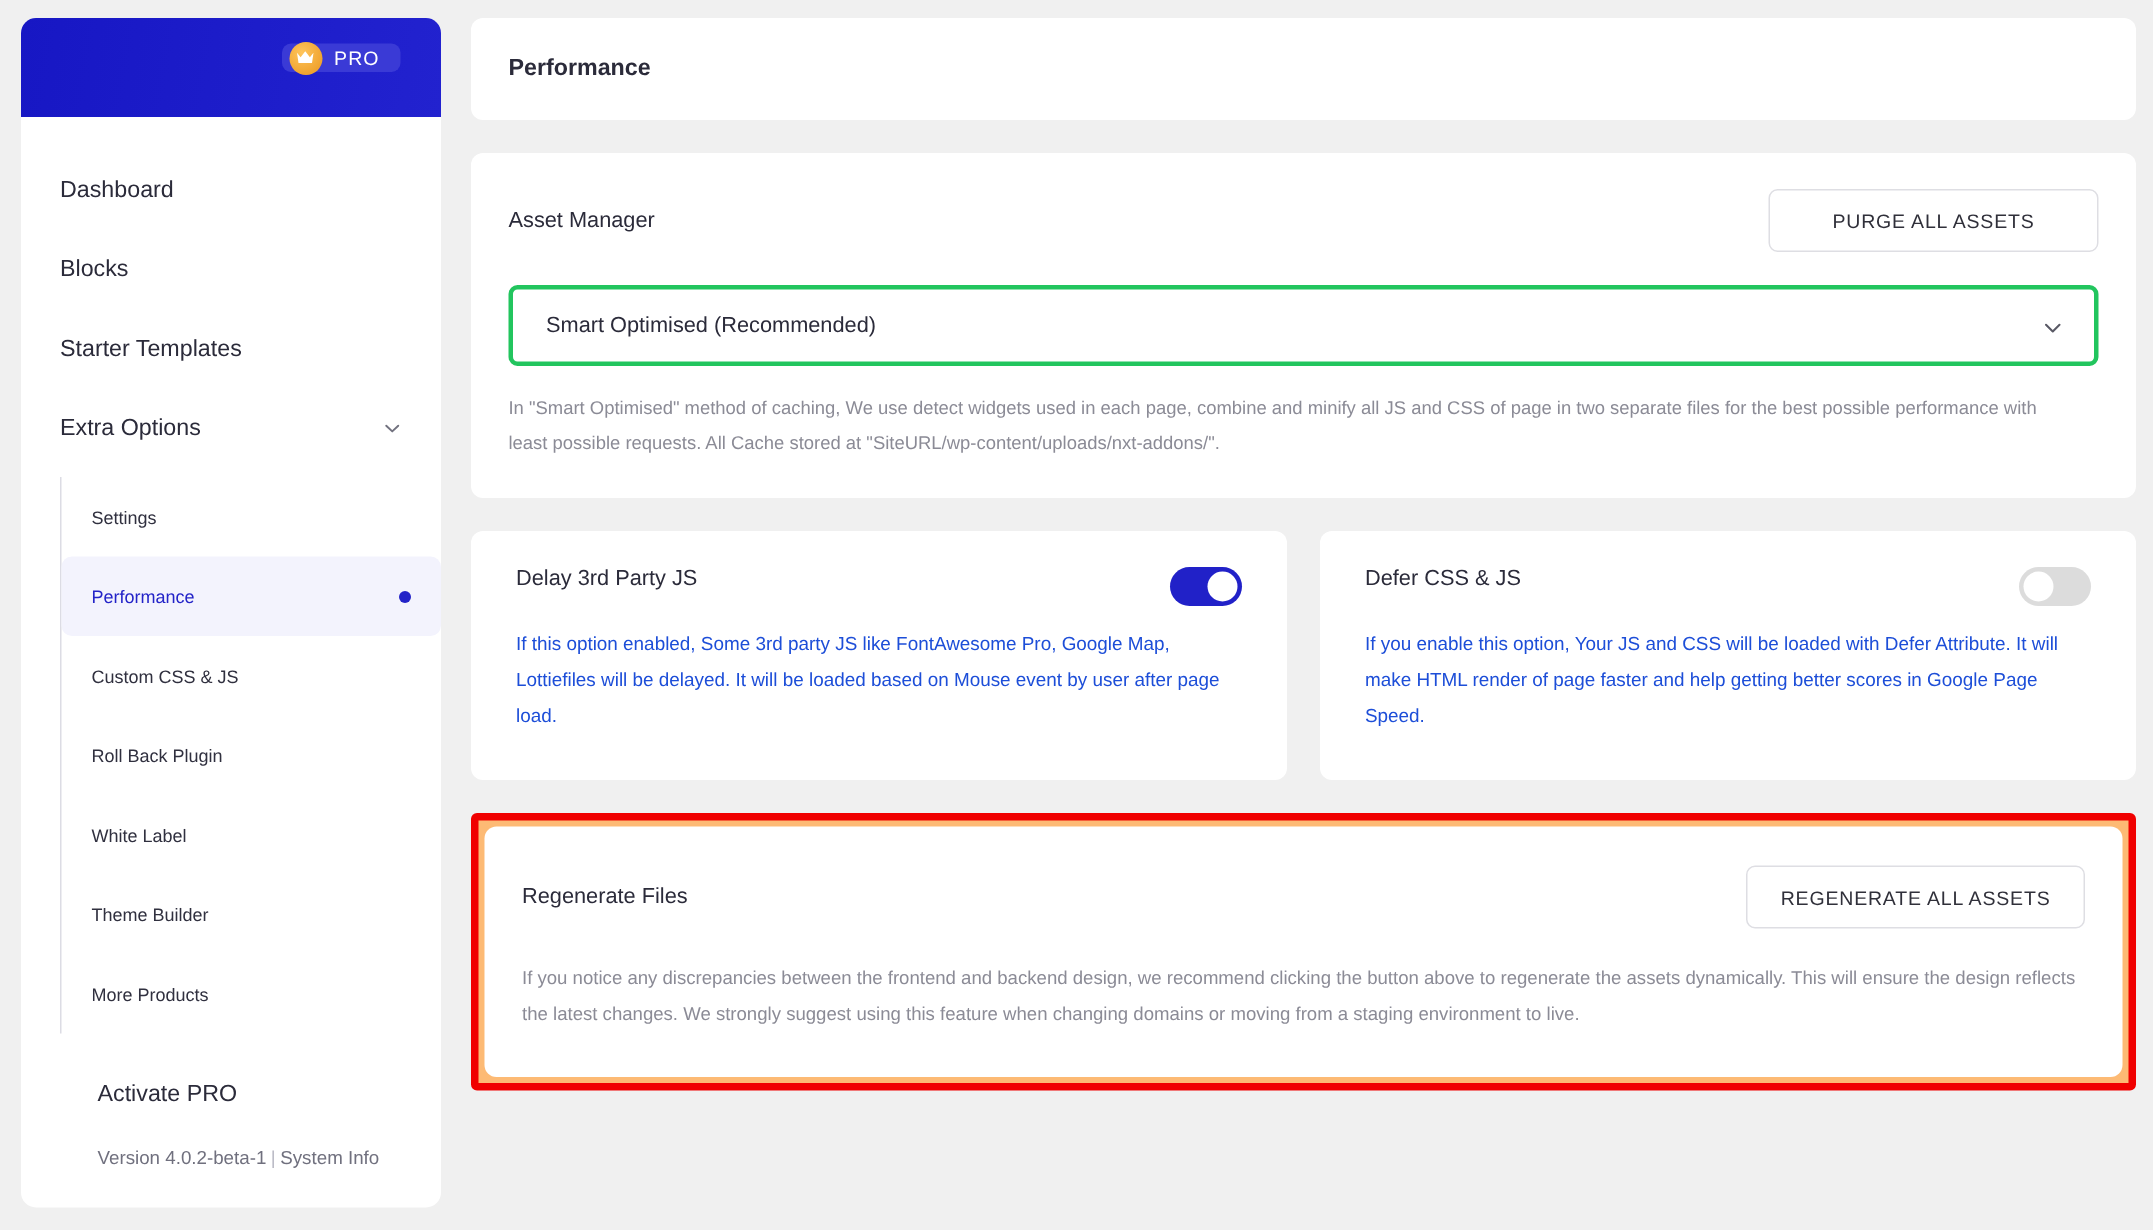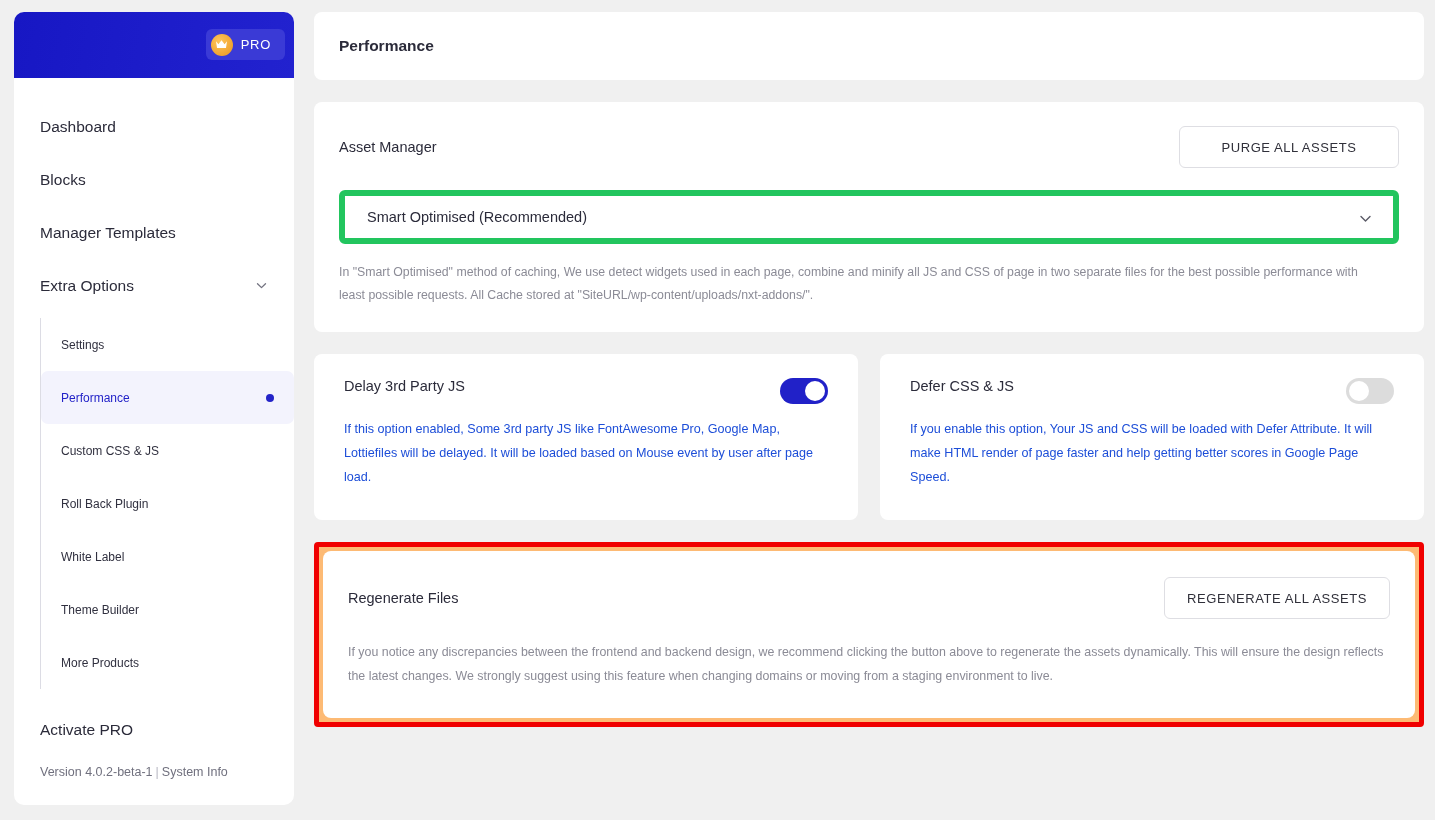--- a/index.html
+++ b/index.html
@@ -36,23 +36,23 @@
   .sidebar-header {
     height: 66px;
     background: #1d1dc9;
     background: linear-gradient(100deg, #1717c4 0%, #2222cf 100%);
     position: relative;
     flex: none;
   }
 
   .pro-badge {
     position: absolute;
-    right: 9px;
+    right: 27px;
     top: 17px;
-    height: 31px;
+    height: 19px;
     display: flex;
     align-items: center;
     gap: 8px;
     padding: 0 14px 0 5px;
     background: #3a3ad6;
     border-radius: 6px;
   }
   .crown-circle {
     width: 22px; height: 22px;
     border-radius: 50%;
@@ -112,20 +112,21 @@
   }
   .active-dot {
     width: 8px; height: 8px;
     border-radius: 50%;
     background: #2323c8;
     flex: none;
   }
 
   .sidebar-footer {
     padding: 0 26px 26px 26px;
+    margin-left: 25px;
   }
   .activate-pro {
     font-size: 15.5px;
     color: #2b2b3a;
     margin-bottom: 26px;
     cursor: pointer;
   }
   .version-row {
     display: flex;
     align-items: flex-start;
@@ -185,21 +186,21 @@
     padding: 0 22px;
     font-size: 13px;
     letter-spacing: 0.55px;
     color: #30303a;
     font-family: "Liberation Sans", sans-serif;
     cursor: pointer;
     min-width: 220px;
   }
 
   .select-box {
-    border: 6px solid #22c55e;
+    border: 3px solid #22c55e;
     border-radius: 6px;
     height: 54px;
     display: flex;
     align-items: center;
     justify-content: space-between;
     padding: 0 22px;
     cursor: pointer;
   }
   .select-value {
     font-size: 14.5px;
@@ -302,21 +303,21 @@
 
     <nav class="nav">
 
       <div class="nav-item">
         <span>Dashboard</span>
       </div>
       <div class="nav-item">
         <span>Blocks</span>
       </div>
       <div class="nav-item">
-        <span>Manager Templates</span>
+        <span>Starter Templates</span>
       </div>
 
       <div class="nav-item group-toggle">
         <span>Extra Options</span>
         <span class="chev">
           <svg width="13" height="13" viewBox="0 0 13 13" aria-hidden="true">
             <path d="M2.5 4.8 L6.5 8.6 L10.5 4.8" fill="none" stroke="#72727f" stroke-width="1.3" stroke-linecap="round" stroke-linejoin="round"></path>
           </svg>
         </span>
       </div>

